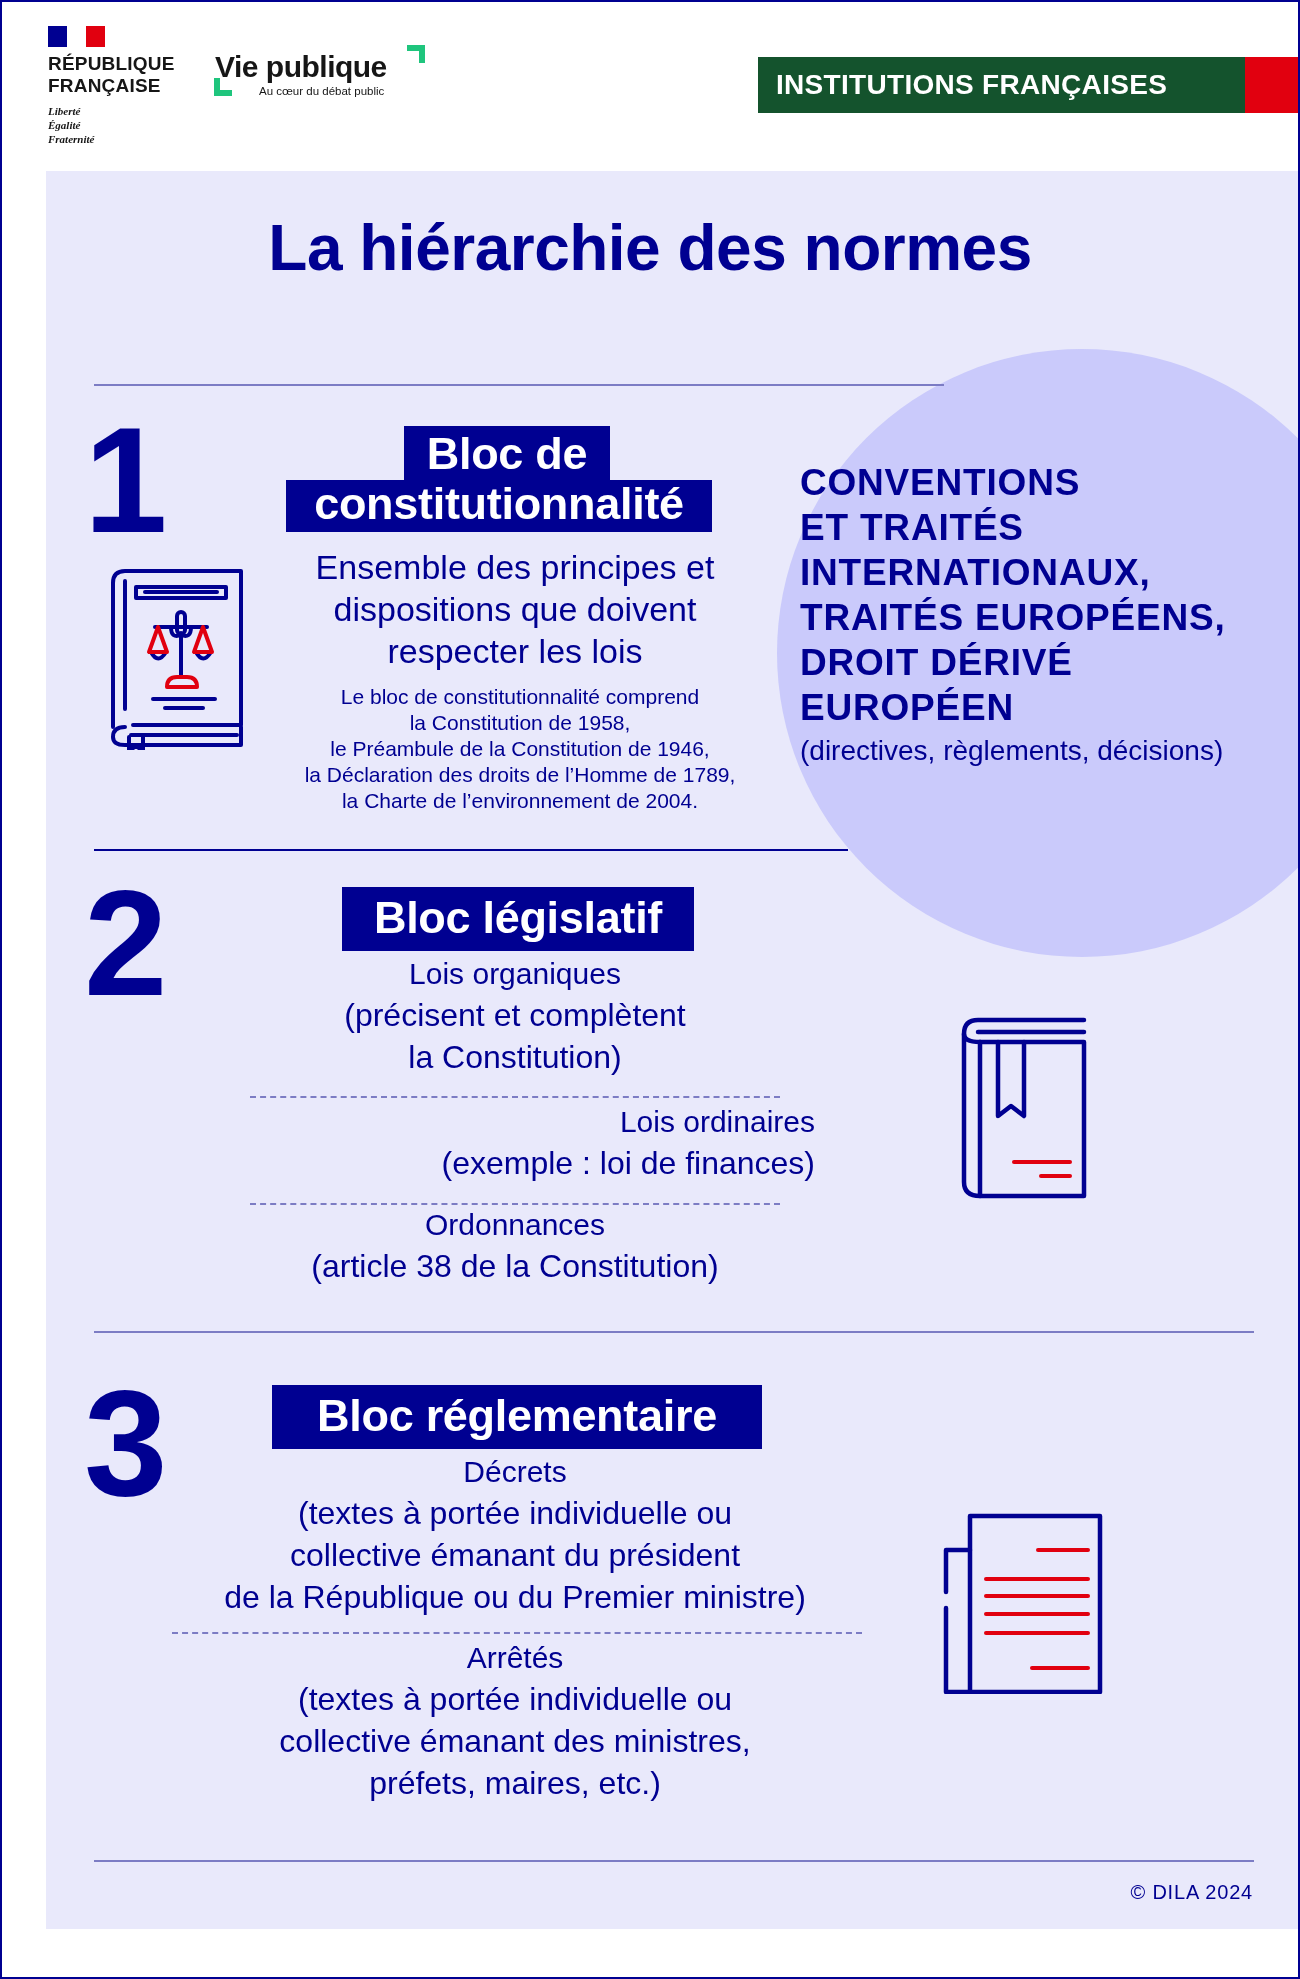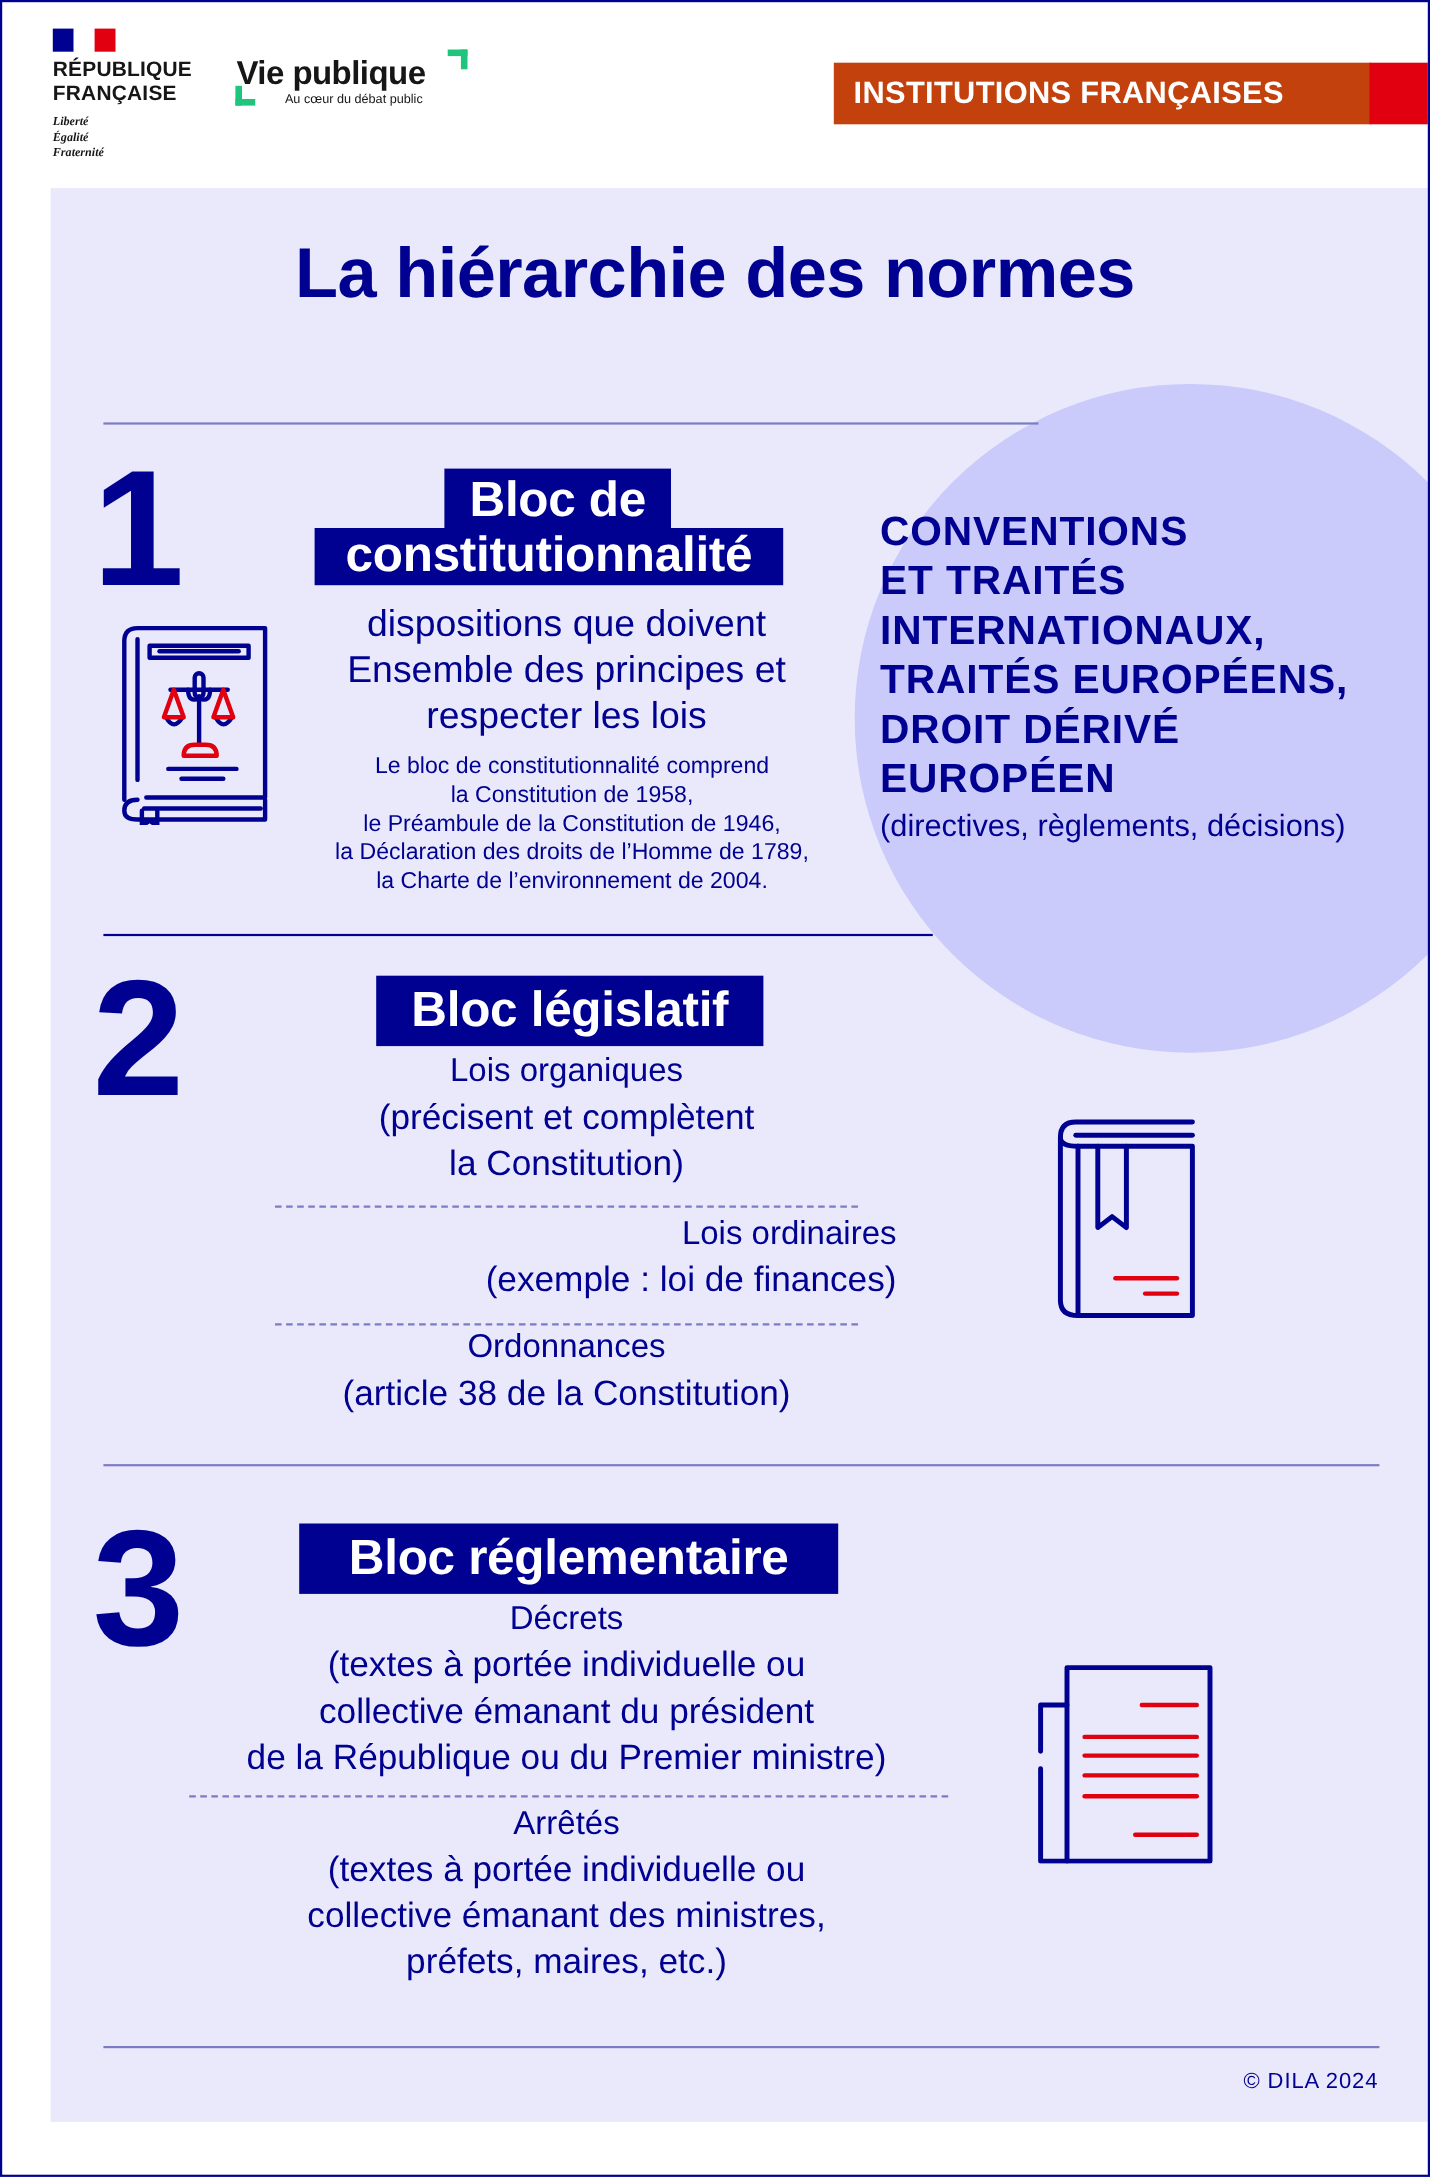--- a/index.html
+++ b/index.html
@@ -12,21 +12,21 @@
   .flag { left: 48px; top: 26px; width: 57px; height: 21px; display: flex; }
   .flag .b { width: 19px; background: #000091; }
   .flag .w { width: 19px; background: #ffffff; }
   .flag .r { width: 19px; background: #e1000f; }
   .rf-name { left: 48px; top: 53px; font-weight: 700; font-size: 19px; line-height: 22px; color: #161616; letter-spacing: 0.2px; }
   .rf-motto { left: 48px; top: 104px; font-family: "Liberation Serif", serif; font-style: italic; font-weight: 700; font-size: 11px; line-height: 14px; color: #161616; }
   .vp-title { left: 215px; top: 50px; font-weight: 700; font-size: 30px; line-height: 34px; color: #161616; letter-spacing: -0.5px; }
   .vp-sub { left: 259px; top: 85px; font-size: 11.5px; line-height: 13px; color: #161616; }
   .vp-br-bl { left: 214px; top: 78px; width: 18px; height: 18px; border-left: 6px solid #1fc57d; border-bottom: 6px solid #1fc57d; }
   .vp-br-tr { left: 407px; top: 45px; width: 18px; height: 18px; border-right: 6px solid #1fc57d; border-top: 6px solid #1fc57d; }
-  .banner { left: 758px; top: 57px; width: 488px; height: 56px; background: #c2410c; color: #fff; font-weight: 700; font-size: 28px; line-height: 56px; padding-left: 18px; letter-spacing: 0.3px; }
+  .banner { left: 758px; top: 57px; width: 488px; height: 56px; background: #14532d; color: #fff; font-weight: 700; font-size: 28px; line-height: 56px; padding-left: 18px; letter-spacing: 0.3px; }
   .banner-red { left: 1245px; top: 57px; width: 53px; height: 56px; background: #e1000f; }
 
   
   .panel { left: 46px; top: 171px; width: 1252px; height: 1758px; background: #e9e9fb; overflow: hidden; }
   .circle { position: absolute; left: 731px; top: 178px; width: 610px; height: 608px; border-radius: 50%; background: #cacafb; }
   .title { left: 0; top: 212px; width: 1300px; text-align: center; font-weight: 700; font-size: 64px; line-height: 72px; color: #000091; letter-spacing: -0.5px; }
 
   .rule { height: 2px; background: #7c7cc4; }
   .rule.dark { height: 2px; background: #000091; }
   .dash { height: 0; border-top: 2px dashed #7c7cc4; }
@@ -127,22 +127,22 @@
     </g>
     <g fill="none" stroke="#e1000f" stroke-width="4" stroke-linecap="round" stroke-linejoin="round">
       <path d="M55 60 L46 85 H64 Z"></path>
       <path d="M100 60 L91 85 H109 Z"></path>
       <path d="M64 120 Q64 110 74 110 H84 Q94 110 94 120 Z"></path>
     </g>
   </svg>
 </div>
 
 <div class="abs center lead" style="left:250px; top:546px; width:530px;">
+  <div>Ensemble des principes et</div>
   <div>dispositions que doivent</div>
-  <div>Ensemble des principes et</div>
   <div>respecter les lois</div>
 </div>
 <div class="abs center small" style="left:220px; top:684px; width:600px;">
   <div>Le bloc de constitutionnalité comprend</div>
   <div>la Constitution de 1958,</div>
   <div>le Préambule de la Constitution de 1946,</div>
   <div>la Déclaration des droits de l’Homme de 1789,</div>
   <div>la Charte de l’environnement de 2004.</div>
 </div>
 

